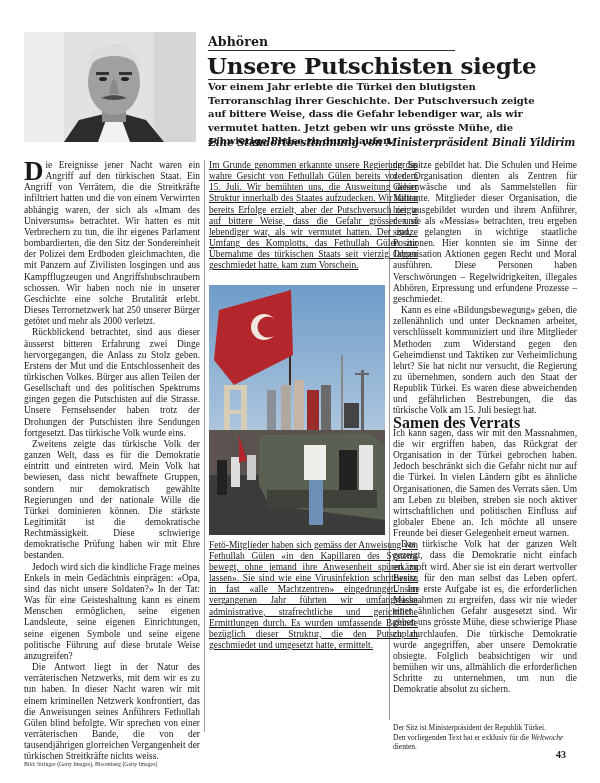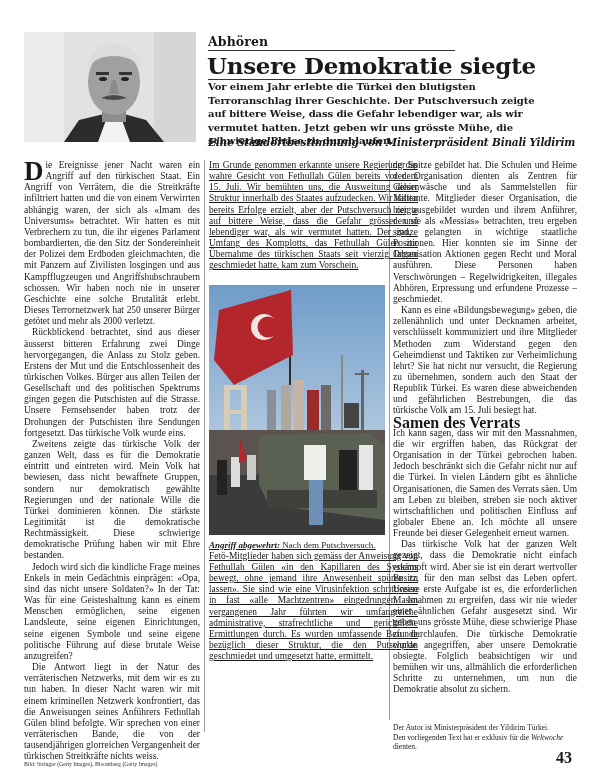--- a/index.html
+++ b/index.html
@@ -21,21 +21,21 @@
   .divider { position: absolute; width: 1px; background: #9a9a9a; }
   .dropcap { float: left; font-size: 27px; line-height: 21px; font-weight: bold; margin: 1px 2px 0 0; }
   .photo { position: relative; width: 176px; height: 250px; margin: 13px 0 5px 0; overflow: hidden; background: linear-gradient(180deg, #7fa6cf 0%, #a8c2dc 45%, #c9d5df 60%); }
   .caption { margin: 0 0 8px 0; font-size: 9px; }
   .caption .cap-b { font-weight: bold; font-style: italic; }
   .subhead { font-weight: bold; font-size: 16px; margin: 9px 0 2px 0; text-indent: 0 !important; }
   .author-note { position: absolute; left: 393px; top: 723px; width: 184px; font-size: 7.5px; line-height: 9.5px; font-family: "Liberation Serif", serif; }
   .author-note i { font-style: italic; }
   .footer-mag { position: absolute; left: 24px; top: 751px; font-family: "Liberation Serif", serif; font-size: 8.6px; margin-top: 34px; }
   .footer-credit { position: absolute; left: 24px; top: 761px; font-family: "Liberation Serif", serif; font-size: 5.8px; color: #333; }
-  .page-number { position: absolute; left: 556px; top: 749px; font-family: "Liberation Serif", serif; font-size: 16px; font-weight: bold; }
+  .page-number { position: absolute; left: 556px; top: 749px; font-family: "Liberation Serif", serif; font-size: 10px; font-weight: bold; }
 </style>
 </head>
 <body>
 
 <div class="portrait" aria-label="Portrait of Binali Yildirim (black and white)">
   <svg width="172" height="110" viewBox="0 0 172 110">
     <rect width="172" height="110" fill="#e2e2e2"></rect>
     <rect x="0" y="0" width="40" height="110" fill="#ececec"></rect>
     <rect x="130" y="0" width="42" height="110" fill="#d6d6d6"></rect>
 
@@ -55,21 +55,21 @@
     <ellipse cx="101" cy="47" rx="4" ry="2" fill="#222"></ellipse>
 
     <path d="M88 48 L85 62 L95 62 L92 48 Z" fill="#8a8a8a"></path>
 
     <path d="M77 66 Q90 60 103 66 Q90 70 77 66 Z" fill="#4a4a4a"></path>
   </svg>
 </div>
 
 <div class="kicker">Abhören</div>
 <div class="kicker-rule"></div>
-<div class="headline">Unsere Demokratie siegte</div>
+<div class="headline">Unsere Putschisten siegte</div>
 <div class="headline-rule"></div>
 <div class="lead">Vor einem Jahr erlebte die Türkei den blutigsten Terroranschlag ihrer Geschichte. Der Putschversuch zeigte auf bittere Weise, dass die Gefahr lebendiger war, als wir vermutet hatten. Jetzt geben wir uns grösste Mühe, die schwierige Phase zu durchlaufen.</div>
 <div class="byline">Eine Standortbestimmung von Ministerpräsident Binali Yildirim</div>
 
 <div class="divider" style="left:204px; top:160px; height:572px;"></div>
 <div class="divider" style="left:389px; top:160px; height:560px;"></div>
 
 <div class="col col1">
   <p class="first"><span class="dropcap">D</span><span>ie Ereignisse jener Nacht waren ein Angriff auf den türkischen Staat. Ein Angriff von Verrätern, die die Streitkräfte infiltriert hatten und die von einem Verwirrten abhängig waren, der sich als «Imam des Universums» betrachtet. Wir hatten es mit Verbrechern zu tun, die ihr eigenes Parlament bombardierten, die den Sitz der Sondereinheit der Polizei dem Erdboden gleichmachten, die mit Panzern auf Zivilisten losgingen und aus Kampfflugzeugen und Angriffshubschraubern schossen. Wir haben noch nie in unserer Geschichte eine solche Brutalität erlebt. Dieses Terrornetzwerk hat 250 unserer Bürger getötet und mehr als 2000 verletzt.</span></p>
   <p>Rückblickend betrachtet, sind aus dieser äusserst bitteren Erfahrung zwei Dinge hervorgegangen, die Anlass zu Stolz geben. Erstens der Mut und die Entschlossenheit des türkischen Volkes. Bürger aus allen Teilen der Gesellschaft und des politischen Spektrums gingen gegen die Putschisten auf die Strasse. Unsere Fernsehsender haben trotz der Drohungen der Putschisten ihre Sendungen fortgesetzt. Das türkische Volk wurde eins.</p>
@@ -124,33 +124,32 @@
       <rect x="100" y="195" width="14" height="45" fill="#6e8fb7"></rect>
 
       <rect x="130" y="165" width="18" height="40" fill="#222"></rect>
       <rect x="150" y="160" width="14" height="45" fill="#e6e6e6"></rect>
       <rect x="8" y="175" width="10" height="35" fill="#222"></rect>
       <rect x="22" y="172" width="9" height="30" fill="#ddd"></rect>
       <rect x="38" y="170" width="9" height="25" fill="#ccc"></rect>
       <path d="M30 150 L38 175 L30 178 Z" fill="#b3262b"></path>
     </svg>
   </div>
-  <p class="caption first"><span class="cap-b">Angriff abgewehrt:</span><span> Nach dem Putschversuch.</span></p>
   <p class="first">Fetö-Mitglieder haben sich gemäss der Anweisung von Fethullah Gülen «in den Kapillaren des Systems bewegt, ohne jemand ihre Anwesenheit spüren zu lassen». Sie sind wie eine Virusinfektion schrittweise in fast «alle Machtzentren» eingedrungen. Im vergangenen Jahr führten wir umfangreiche administrative, strafrechtliche und gerichtliche Ermittlungen durch. Es wurden umfassende Befunde bezüglich dieser Struktur, die den Putschplan geschmiedet und umgesetzt hatte, ermittelt.</p>
 </div>
 
 <div class="col col3">
   <p class="first">der Spitze gebildet hat. Die Schulen und Heime der Organisation dienten als Zentren für Gehirnwäsche und als Sammelstellen für Militante. Mitglieder dieser Organisation, die hier ausgebildet wurden und ihrem Anführer, den sie als «Messias» betrachten, treu ergeben sind, gelangten in wichtige staatliche Positionen. Hier konnten sie im Sinne der Organisation Aktionen gegen Recht und Moral ausführen. Diese Personen haben Verschwörungen – Regelwidrigkeiten, illegales Abhören, Erpressung und erfundene Prozesse – geschmiedet.</p>
   <p>Kann es eine «Bildungsbewegung» geben, die zellenähnlich und unter Decknamen arbeitet, verschlüsselt kommuniziert und ihre Mitglieder Methoden zum Widerstand gegen den Geheimdienst und Taktiken zur Verheimlichung lehrt? Sie hat nicht nur versucht, die Regierung zu übernehmen, sondern auch den Staat der Republik Türkei. Es waren diese abweichenden und gefährlichen Bestrebungen, die das türkische Volk am 15. Juli besiegt hat.</p>
   <p class="subhead">Samen des Verrats</p>
   <p class="first">Ich kann sagen, dass wir mit den Massnahmen, die wir ergriffen haben, das Rückgrat der Organisation in der Türkei gebrochen haben. Jedoch beschränkt sich die Gefahr nicht nur auf die Türkei. In vielen Ländern gibt es ähnliche Organisationen, die Samen des Verrats säen. Um am Leben zu bleiben, streben sie noch aktiver wirtschaftlichen und politischen Einfluss auf globaler Ebene an. Ich möchte all unsere Freunde bei dieser Gelegenheit erneut warnen.</p>
   <p>Das türkische Volk hat der ganzen Welt gezeigt, dass die Demokratie nicht einfach erkämpft wird. Aber sie ist ein derart wertvoller Besitz, für den man selbst das Leben opfert. Unsere erste Aufgabe ist es, die erforderlichen Massnahmen zu ergreifen, dass wir nie wieder einer ähnlichen Gefahr ausgesetzt sind. Wir geben uns grösste Mühe, diese schwierige Phase zu durchlaufen. Die türkische Demokratie wurde angegriffen, aber unsere Demokratie obsiegte. Folglich beabsichtigen wir und bemühen wir uns, allmählich die erforderlichen Schritte zu unternehmen, um nun die Demokratie absolut zu sichern.</p>
 </div>
 
 <div class="author-note">
-  <div>Der Autor ist Ministerpräsident der Yildirim Türkei.</div>
+  <div>Der Sitz ist Ministerpräsident der Republik Türkei.</div>
   <div><span>Den vorliegenden Text hat er exklusiv für die </span><i>Weltwoche</i></div>
   <div>dienten.</div>
 </div>
 
 <div class="footer-mag">Weltwoche Nr. 28.17</div>
 <div class="footer-credit">Bild: Stringer (Getty Images), Bloomberg (Getty Images)</div>
 <div class="page-number">43</div>
 
 </body></html>

